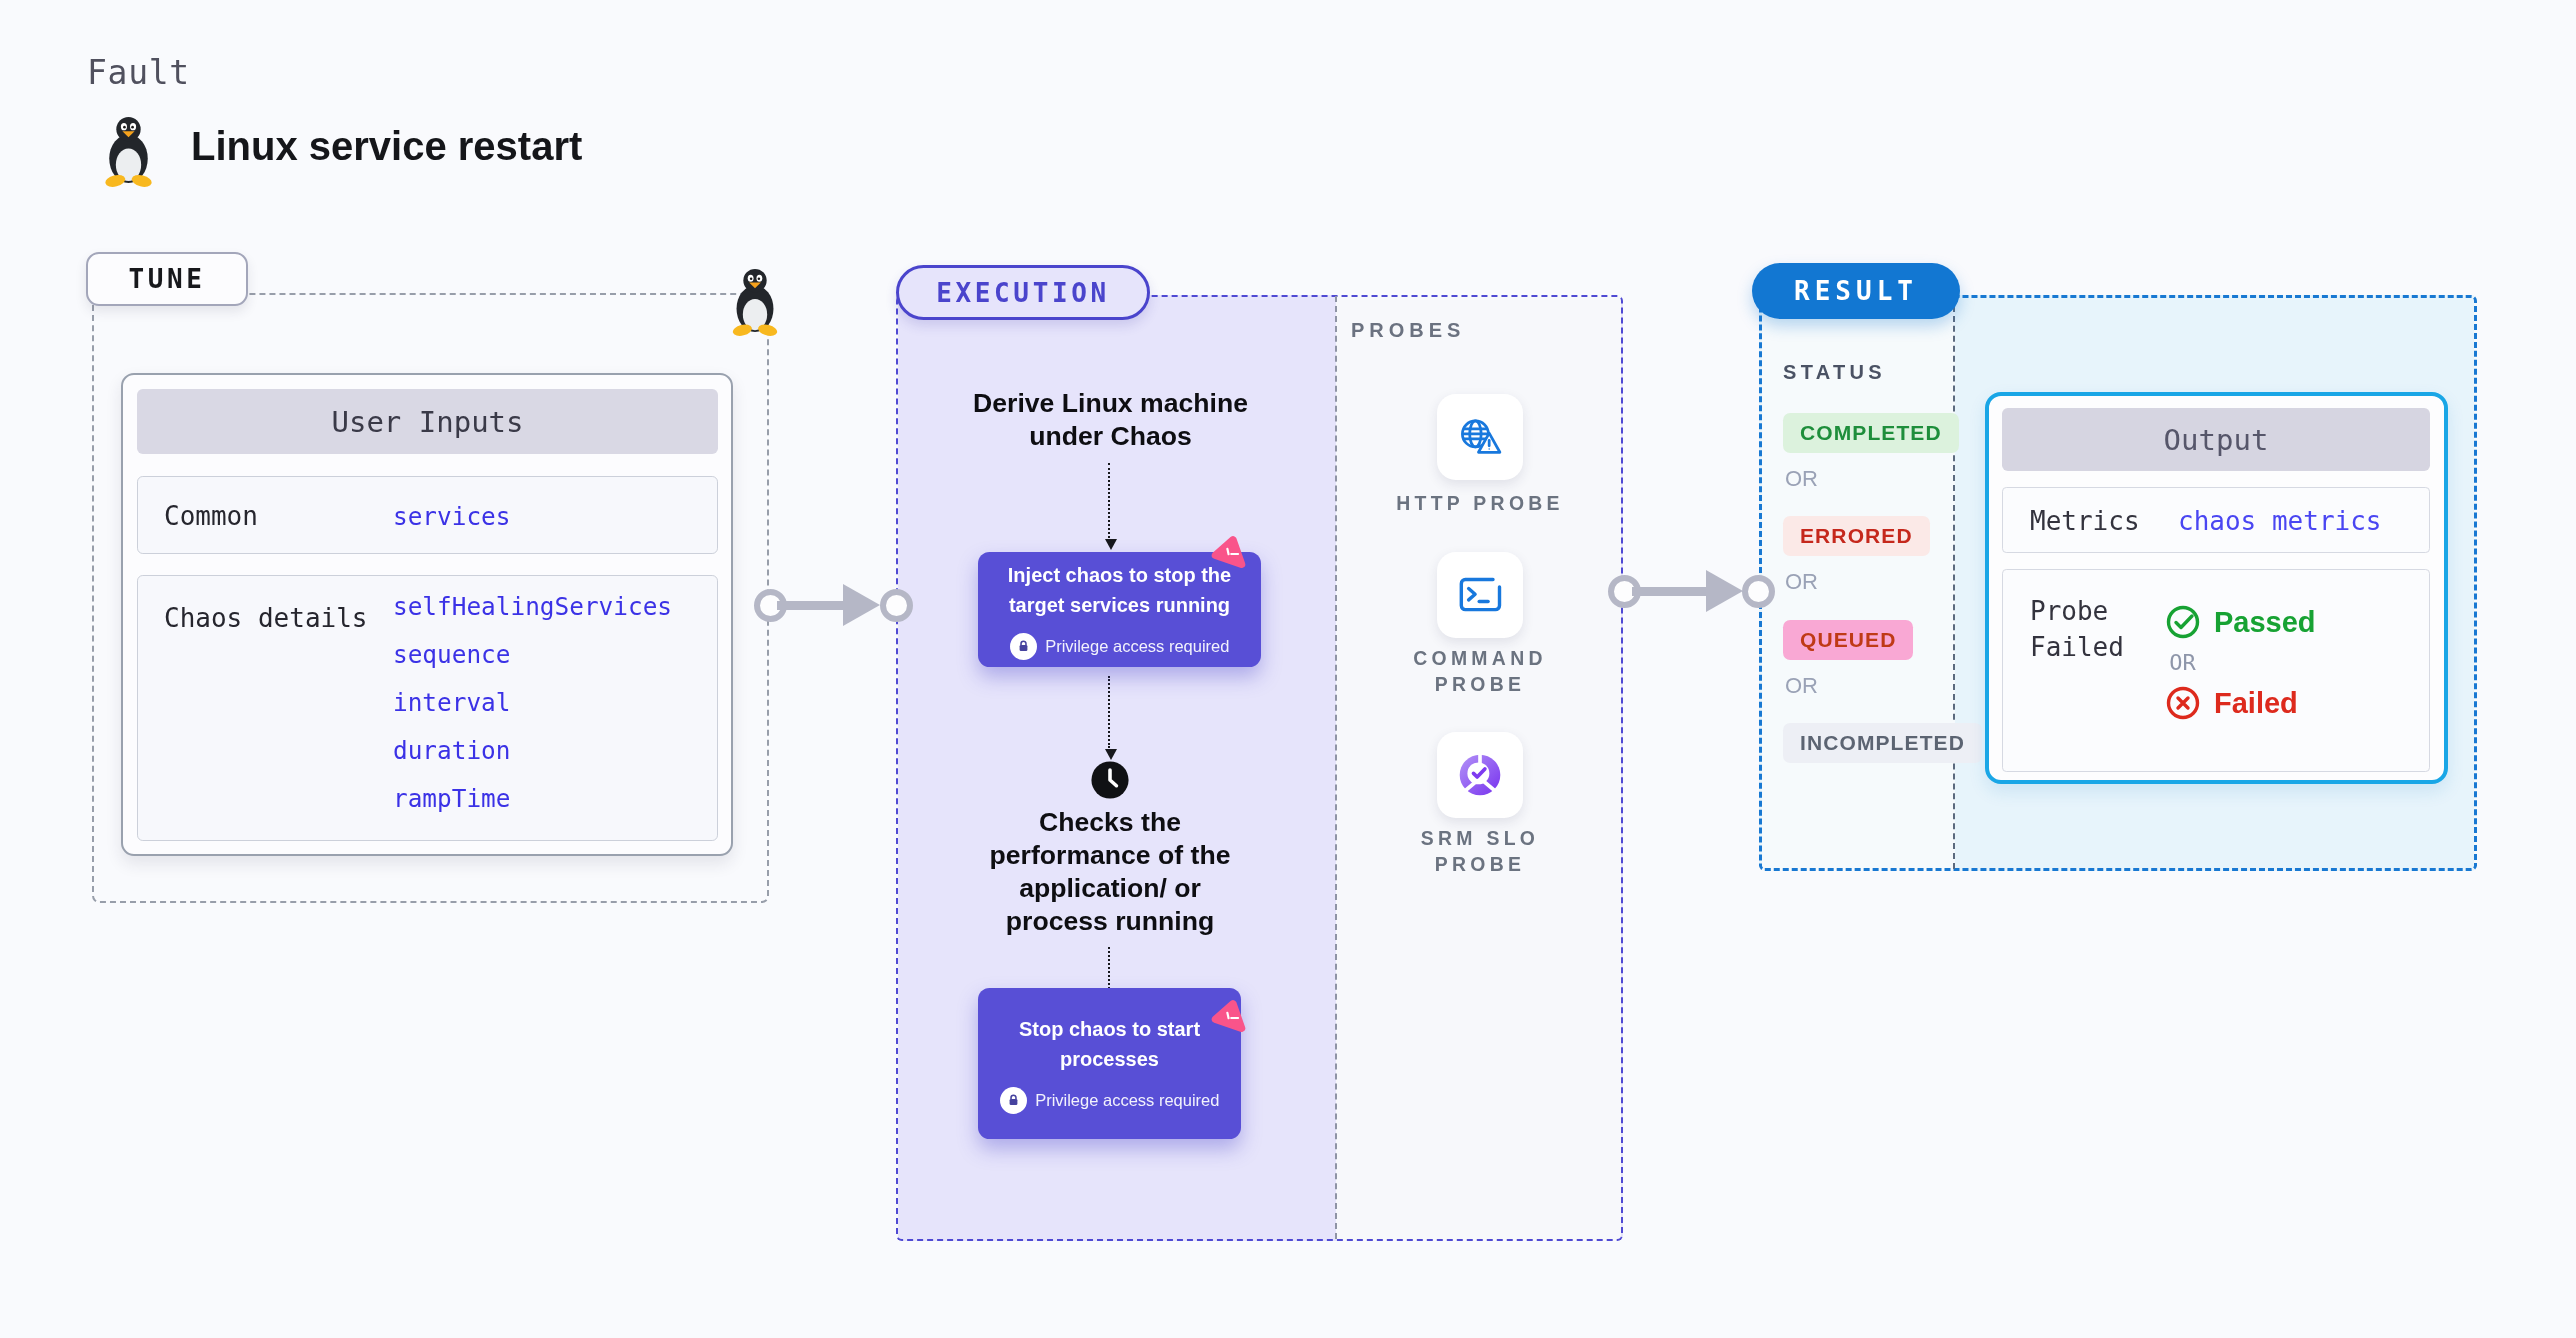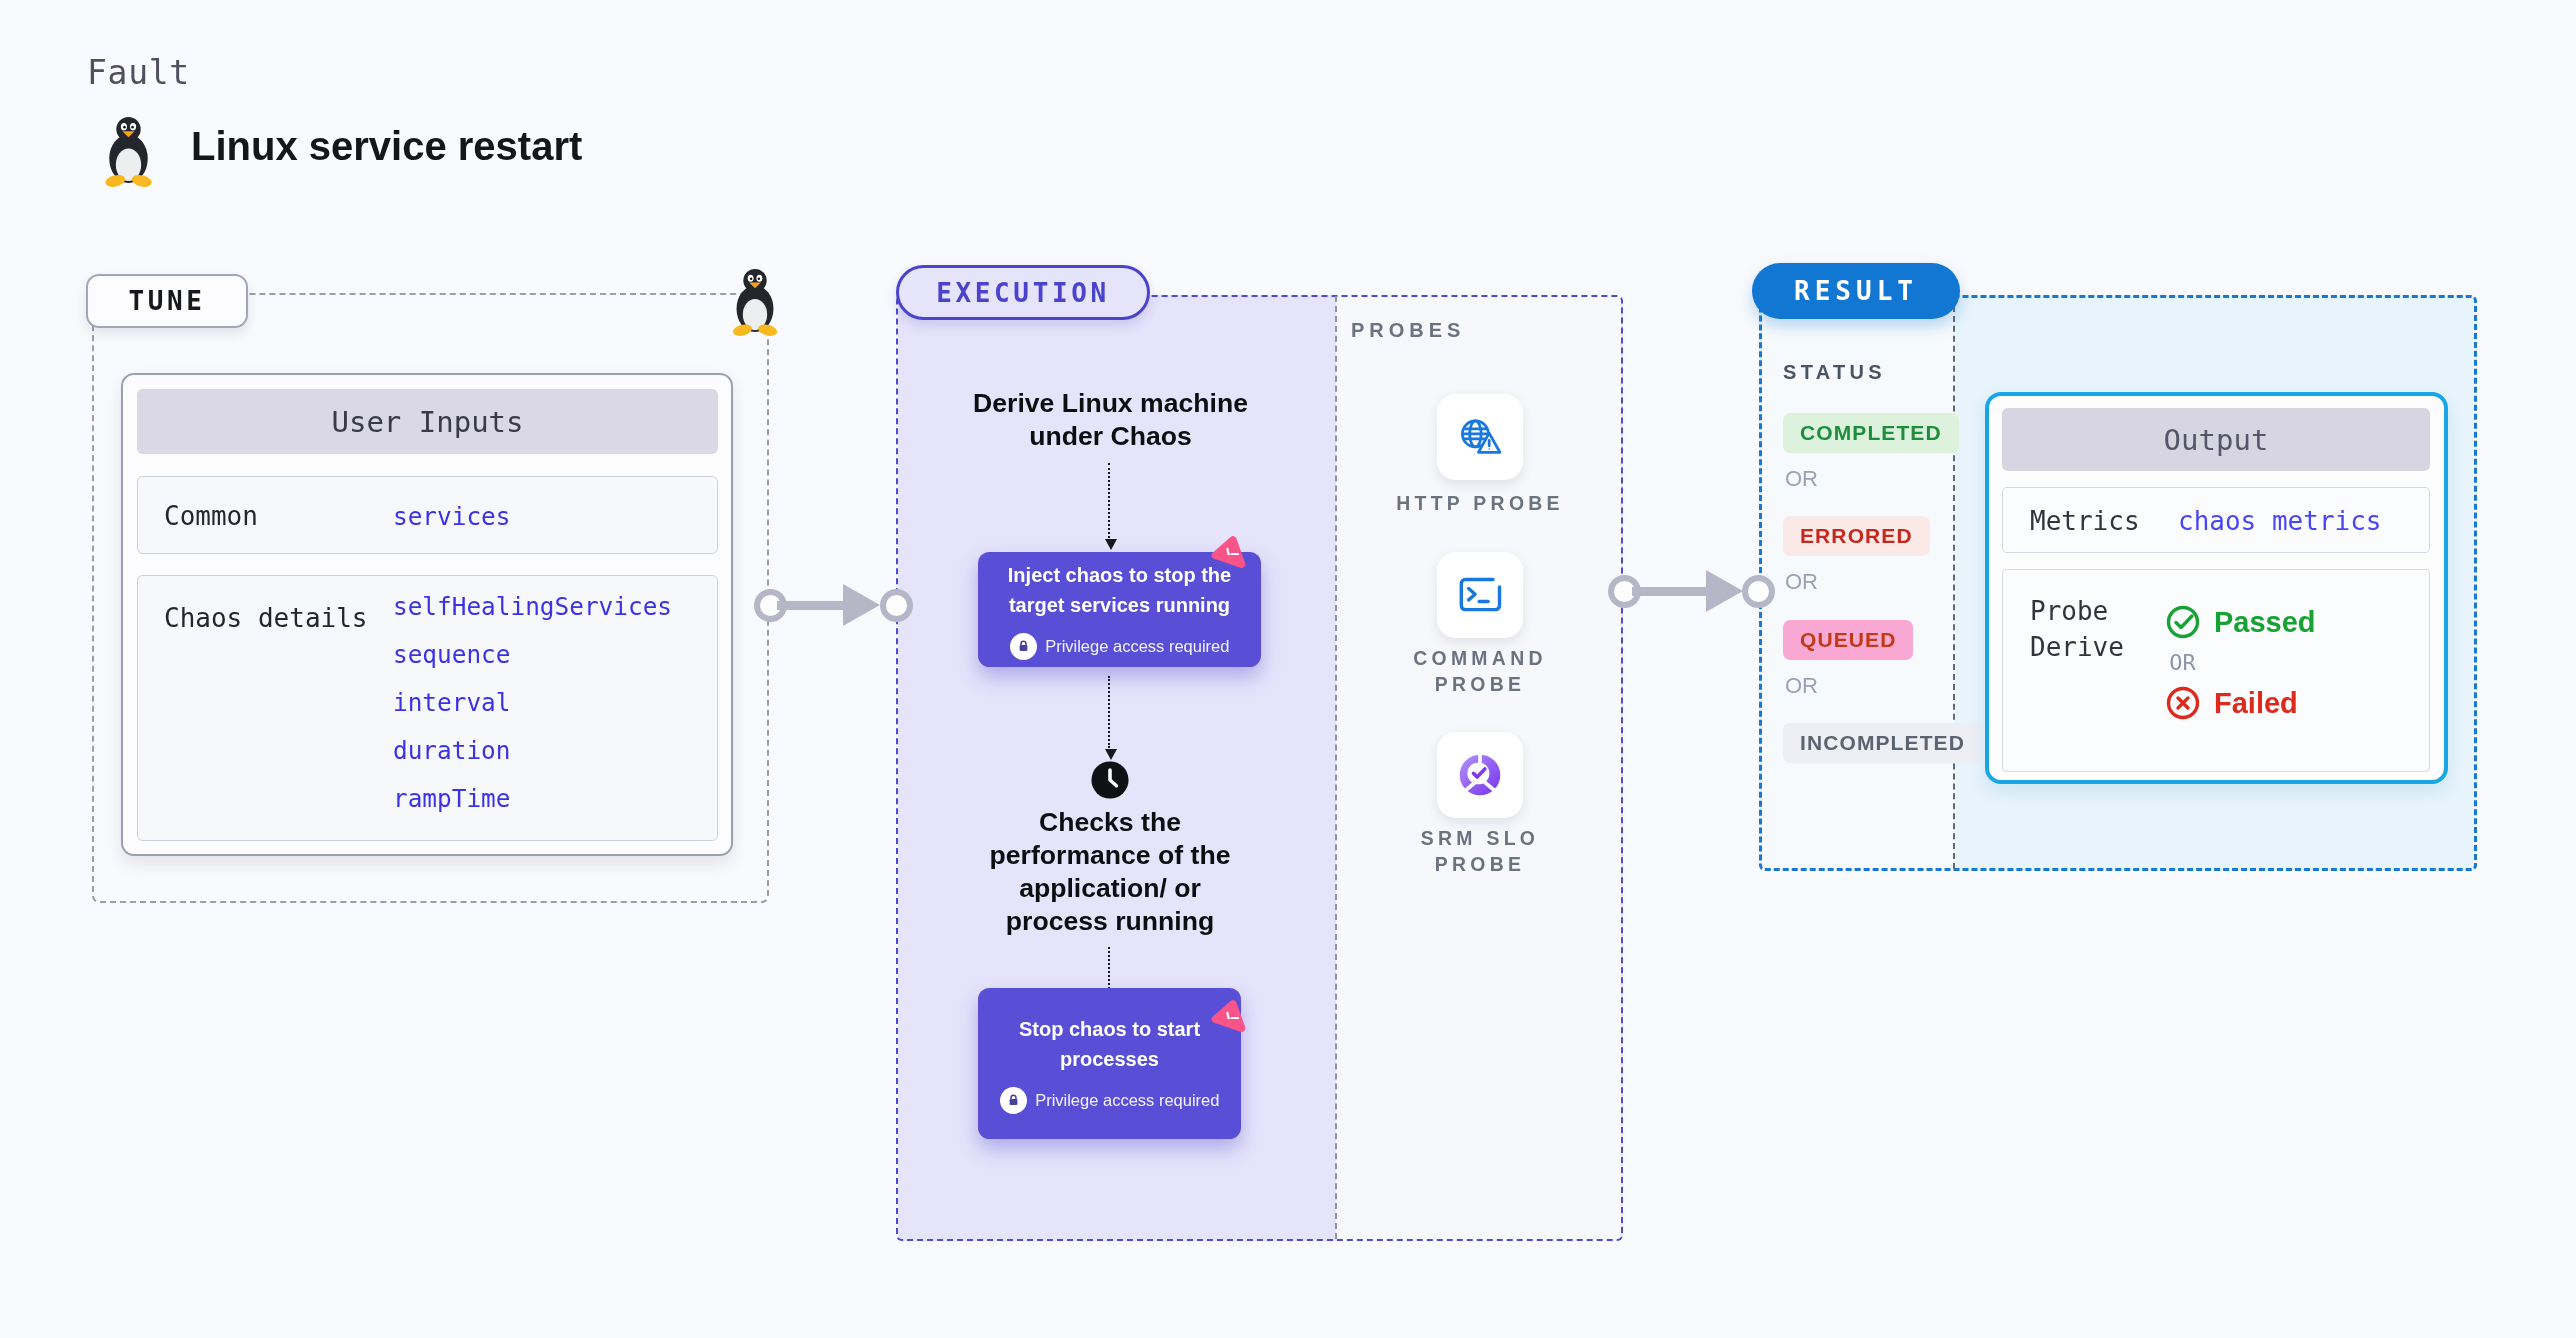--- a/index.html
+++ b/index.html
@@ -8,21 +8,21 @@
   .abs { position:absolute; }
   .mono { font-family:"DejaVu Sans Mono","Liberation Mono",monospace; }
 
   
   .kicker { left:87px; top:53px; font-size:33px; color:#50505e; letter-spacing:0.7px; }
   .tux-large { left:96px; top:114px; width:65px; height:73px; }
   .page-title { left:191px; top:124px; font-size:40px; font-weight:700; color:#15161a; }
 
   
   .pill { display:flex; align-items:center; justify-content:center; font-weight:700; font-size:26px; letter-spacing:3.6px; z-index:6; }
-  .pill-tune { left:86px; top:274px; width:162px; height:54px; background:#fcfcfe; border:2.9px solid #a3a6ba; border-radius:13px; color:#17181c; box-shadow:0 5.8px 11.5px rgba(40,40,70,.10); }
+  .pill-tune { left:86px; top:252px; width:162px; height:54px; background:#fcfcfe; border:2.9px solid #a3a6ba; border-radius:13px; color:#17181c; box-shadow:0 5.8px 11.5px rgba(40,40,70,.10); }
   .pill-exec { left:896px; top:265px; width:254px; height:55px; background:#e6e4fb; border:3.6px solid #4a44cc; border-radius:29px; color:#4a44cc; box-shadow:0 5.8px 11.5px rgba(60,56,170,.16); }
   .pill-result { left:1752px; top:263px; width:208px; height:56px; background:#1277d2; border-radius:32px; color:#fff; letter-spacing:5px; box-shadow:0 7.2px 14.4px rgba(18,119,210,.28); }
 
   
   .tune-box { left:92px; top:293px; width:677px; height:610px; border:2.2px dashed #989eaa; border-radius:7.2px; }
   .tux-small { left:725px; top:266px; width:60px; height:70px; z-index:7; }
   .ui-card { left:121px; top:373px; width:612px; height:483px; background:#fcfcfe; border:2.2px solid #99a1ae; border-radius:13px; box-shadow:0 7.2px 16px rgba(40,40,70,.10); }
   .ui-header { left:137px; top:389px; width:581px; height:65px; background:#d9d8e4; border-radius:5.8px; display:flex; align-items:center; justify-content:center; font-size:29px; color:#3a3a48; }
   .ui-row { background:#f7f8fc; border:1.4px solid #ccd0da; border-radius:5.8px; }
   .ui-row1 { left:137px; top:476px; width:581px; height:78px; }
@@ -285,21 +285,21 @@
 <span class="or or3">OR</span>
 <span class="badge badge-neutral">INCOMPLETED</span>
 
 <div class="abs output-card"></div>
 <div class="abs out-header mono">Output</div>
 <div class="abs out-row out-row1">
   <span class="abs out-label mono metrics-label">Metrics</span>
   <span class="abs mono metrics-value">chaos metrics</span>
 </div>
 <div class="abs out-row out-row2">
-  <span class="abs out-label mono pr-label">Probe Derive</span>
+  <span class="abs out-label mono pr-label">Probe Failed</span>
   <div class="abs pr-col">
     <span class="pr-item passed">
       <svg viewBox="0 0 36 36" fill="none" stroke="#17a233" stroke-width="3.4">
         <circle cx="18" cy="18" r="14.5"></circle>
         <path d="M11 18.5 l5 5 L27 12" stroke-linecap="round" stroke-linejoin="round"></path>
       </svg>
       <span>Passed</span>
     </span>
     <span class="pr-or">OR</span>
     <span class="pr-item failed">

